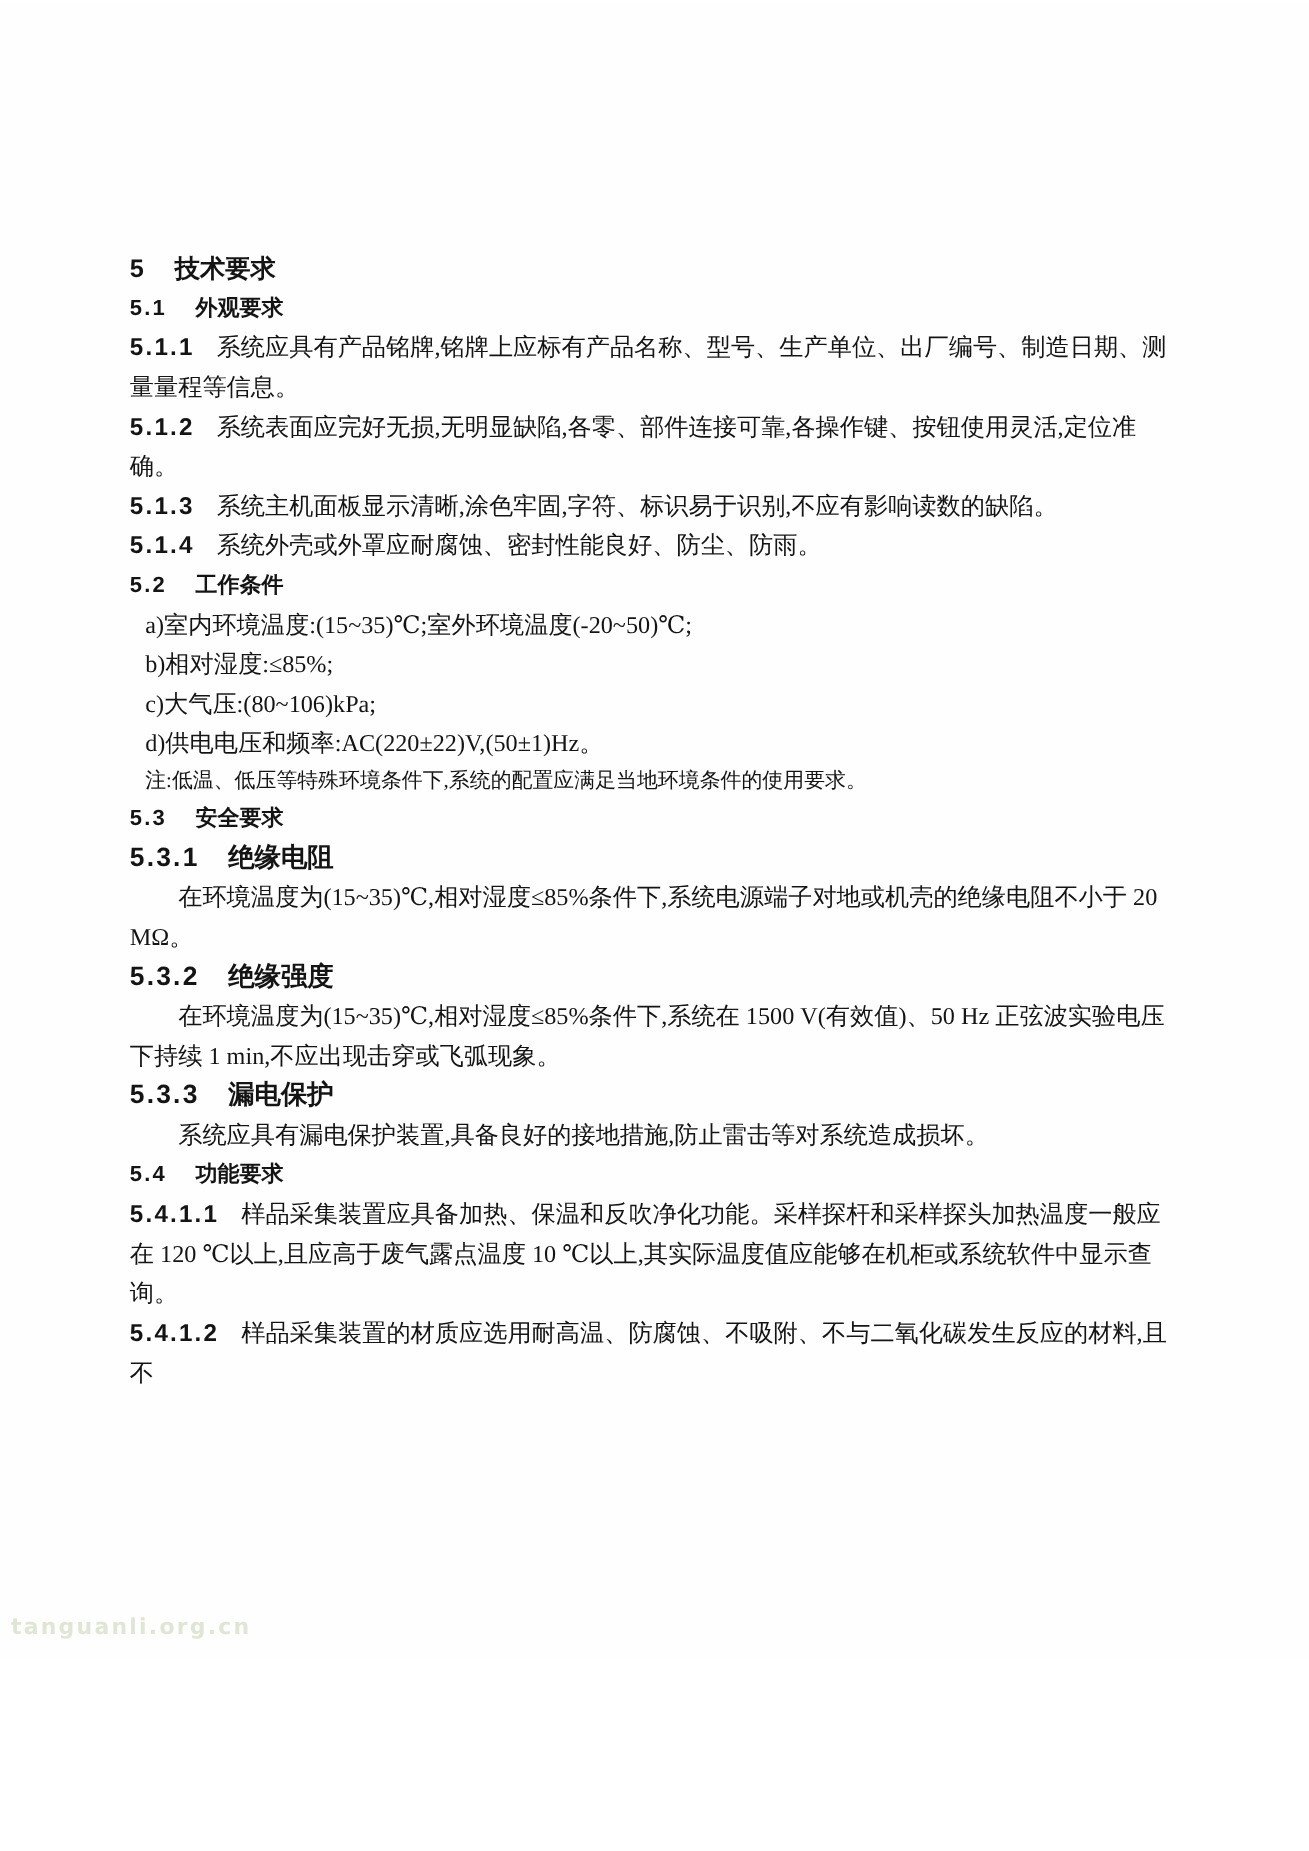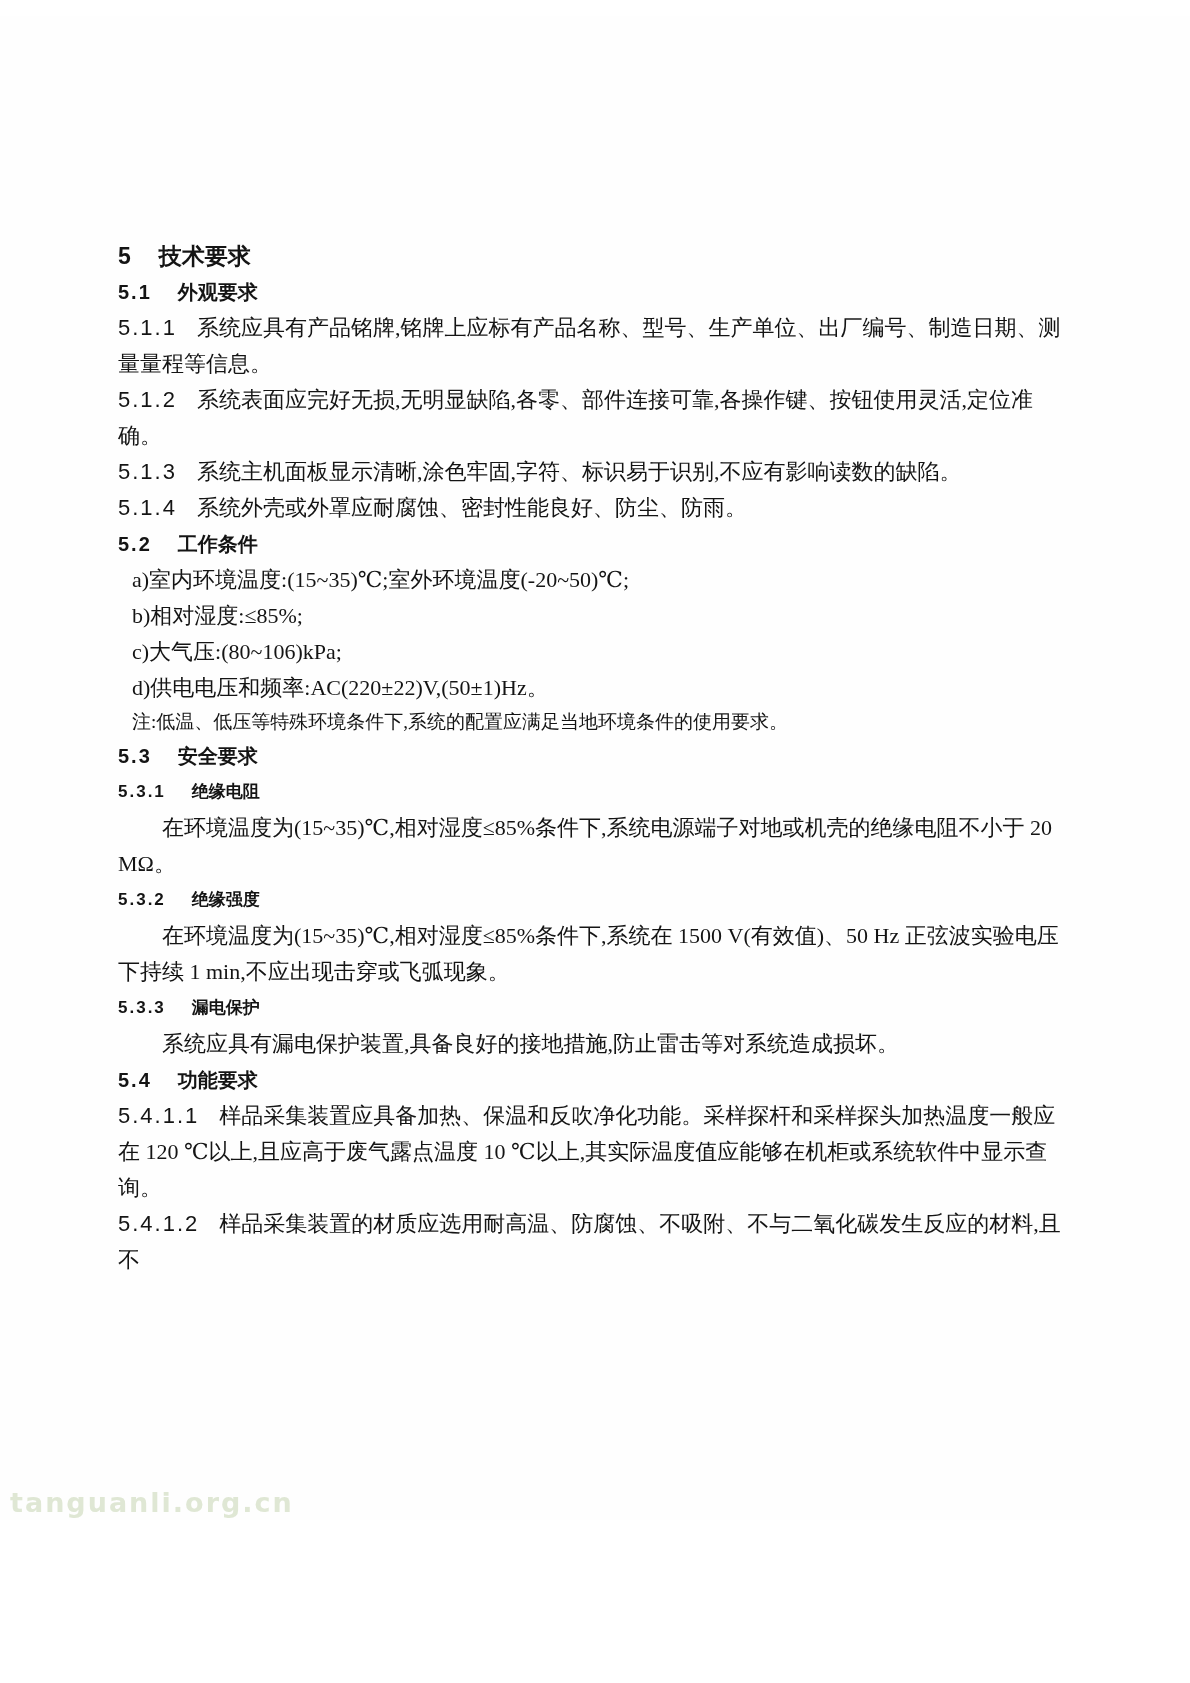--- a/index.html
+++ b/index.html
@@ -1,43 +1,43 @@
 <!DOCTYPE html>
 <html><head>
 <meta charset="utf-8">
 <style>
   html, body { margin: 0; padding: 0; background: #ffffff; }
   .page {
     position: relative;
     width: 1190px;
     height: 1504px;
-    margin: 16px auto;
+    margin: 4px auto;
     background: #fefefe;
     box-sizing: border-box;
     padding: 222px 118px 0 118px;
     font-family: "Liberation Serif", "DejaVu Serif", serif;
     color: #141414;
     font-size: 22px;
     overflow: hidden;
   }
   .content p, .content div { margin: 0; }
   p { line-height: 36px; margin: 0; }
   .heading {
     font-family: "Liberation Sans", "DejaVu Sans", sans-serif;
     font-weight: bold;
     line-height: 36px;
   }
   .h1 { font-size: 23px; margin: 0 0 28px 0; }
   .h2 { font-size: 20px; margin: 15px 0 10px 0; }
-  .h3 { font-size: 17px; margin: 11px 0 9px 0; }
+  .h3 { font-size: 24px; margin: 11px 0 9px 0; }
   .heading .num { margin-right: 26px; letter-spacing: 2px; }
   .clause { line-height: 36px; }
   .clause .num {
     font-family: "Liberation Sans", "DejaVu Sans", sans-serif;
-    font-weight: normal;
+    font-weight: bold;
     margin-right: 20px;
     letter-spacing: 2px;
   }
   .para { text-indent: 2em; line-height: 36px; }
   .item { padding-left: 14px; line-height: 36px; }
   .note {
     padding-left: 14px;
     font-size: 19px;
     line-height: 32px;
     margin: 5px 0 2px 0;
@@ -47,24 +47,24 @@
     left: 0;
     right: 0;
     top: 1496px;
     text-align: center;
     font-size: 22px;
     line-height: 36px;
   }
   .watermark {
     position: absolute;
     left: 10px;
-    bottom: 2px;
+    bottom: 18px;
     font-family: "DejaVu Sans", "Liberation Sans", sans-serif;
     font-weight: bold;
-    font-size: 27px;
+    font-size: 20px;
     letter-spacing: 2px;
     color: #dfe7d4;
     user-select: none;
   }
 </style>
 </head>
 <body>
 
 <div class="page" style="background: rgb(254, 254, 254); color: rgb(20, 20, 20);">
   <div class="content">

